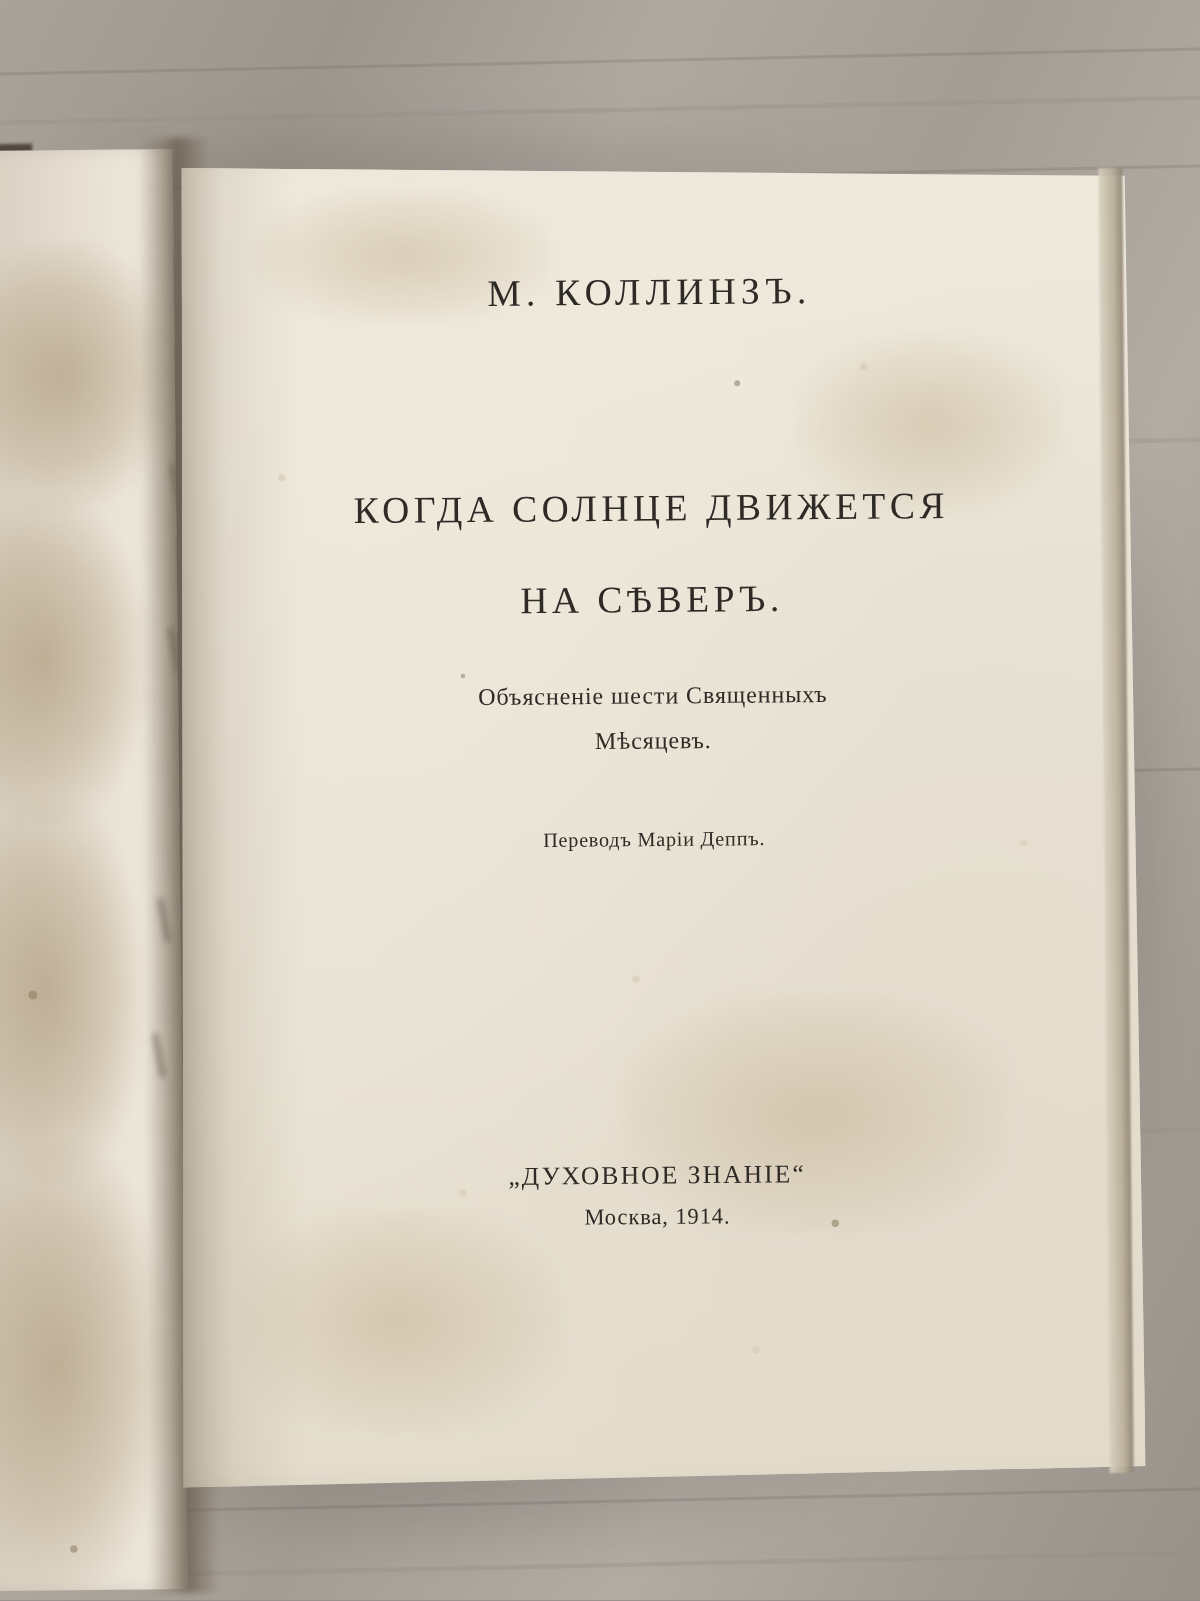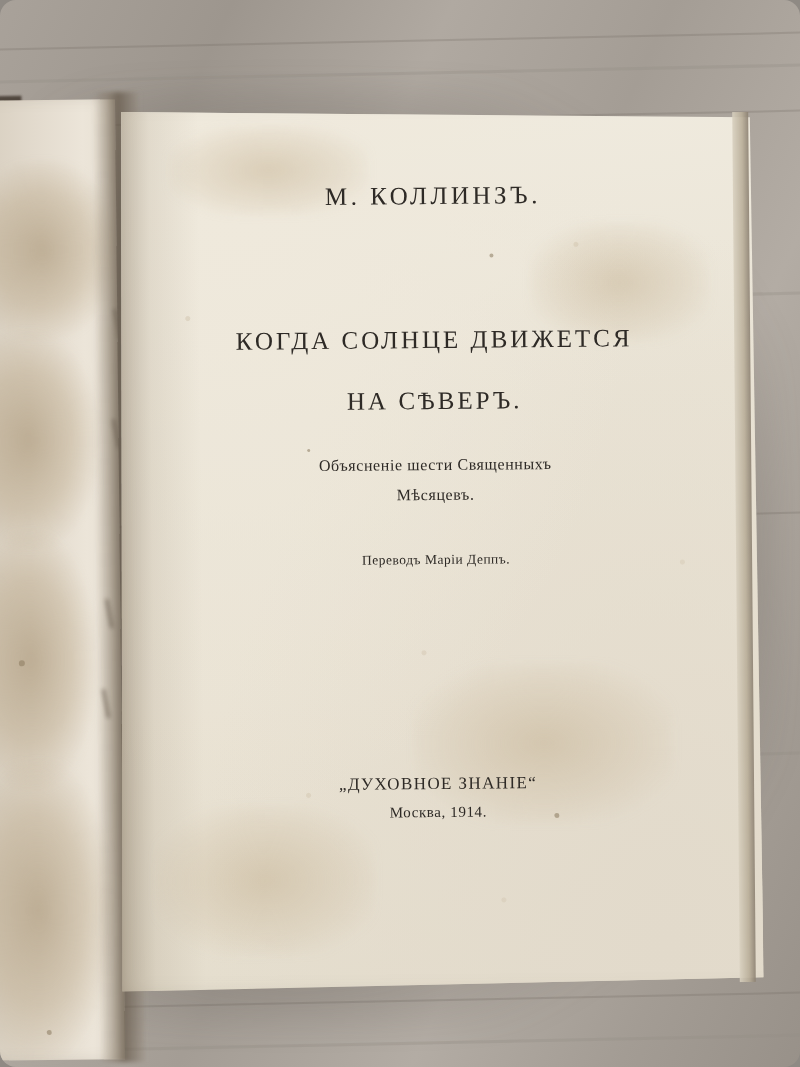--- a/index.html
+++ b/index.html
@@ -14,21 +14,20 @@
     font-family: "Liberation Serif", serif;
   }
 
   .scene {
     position: relative;
     width: 800px;
     height: 1067px;
     background:
       linear-gradient(115deg, #a9a29a 0%, #9d968e 18%, #b0a9a1 35%, #a49d95 52%, #b3aca4 70%, #a39c94 86%, #989189 100%);
     overflow: hidden;
-    border-radius: 16px;
   }
 
   
   .grain {
     position: absolute;
     left: -10%;
     width: 120%;
     height: 2px;
     background: rgba(110, 103, 95, 0.25);
     transform: rotate(-1.2deg);

